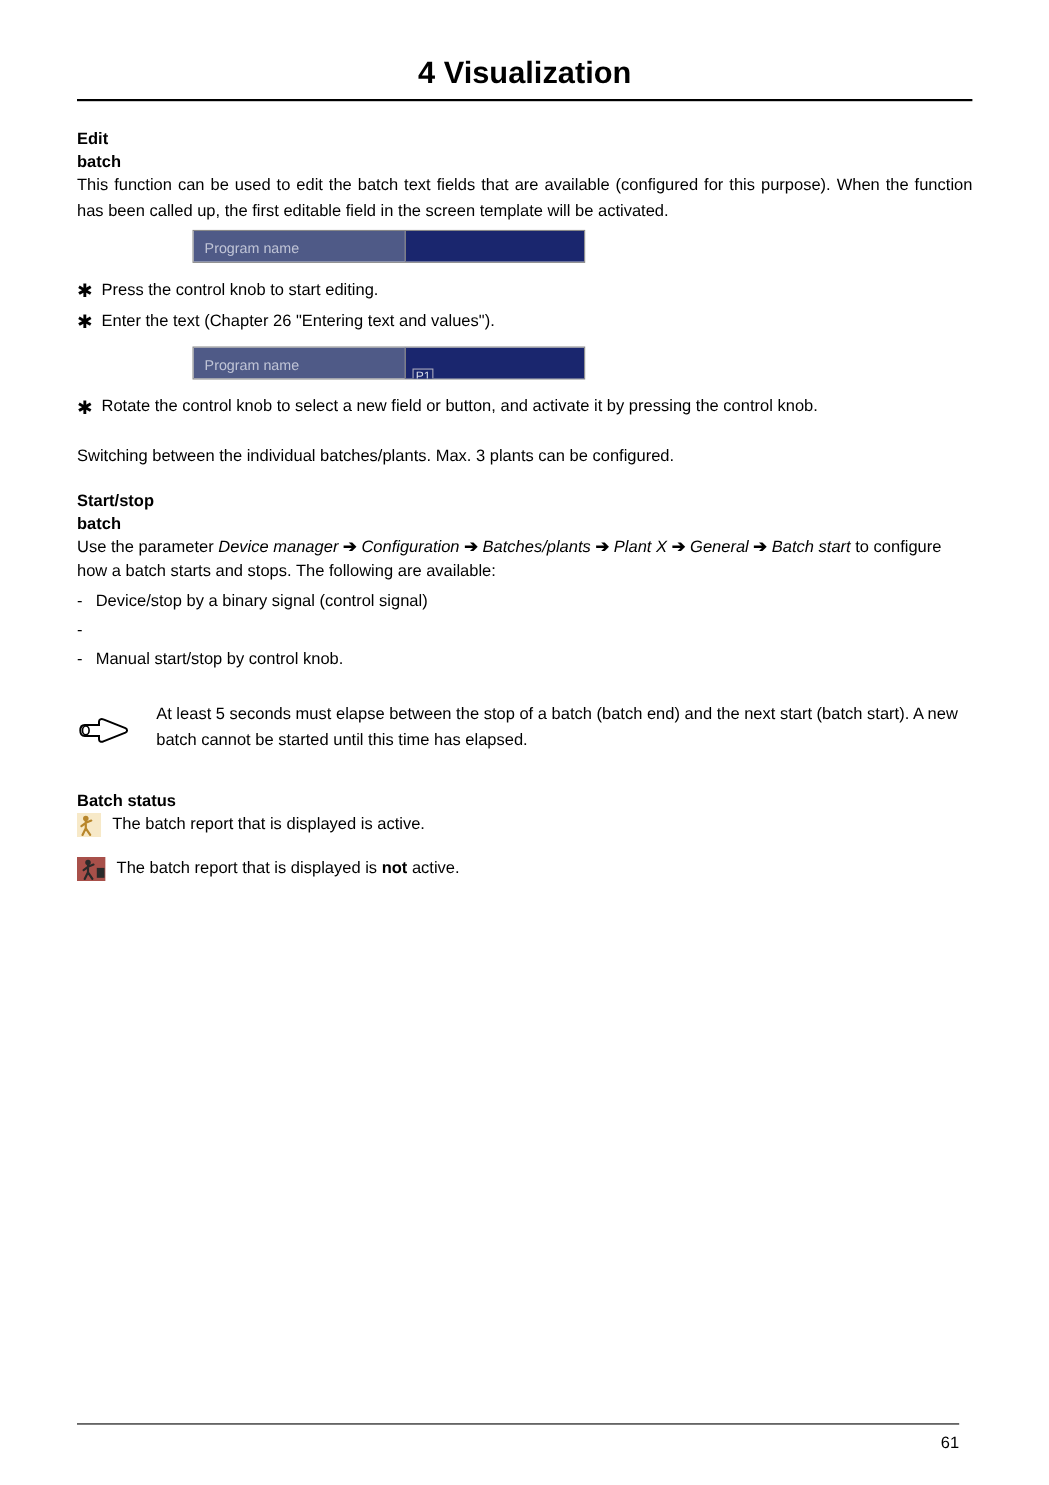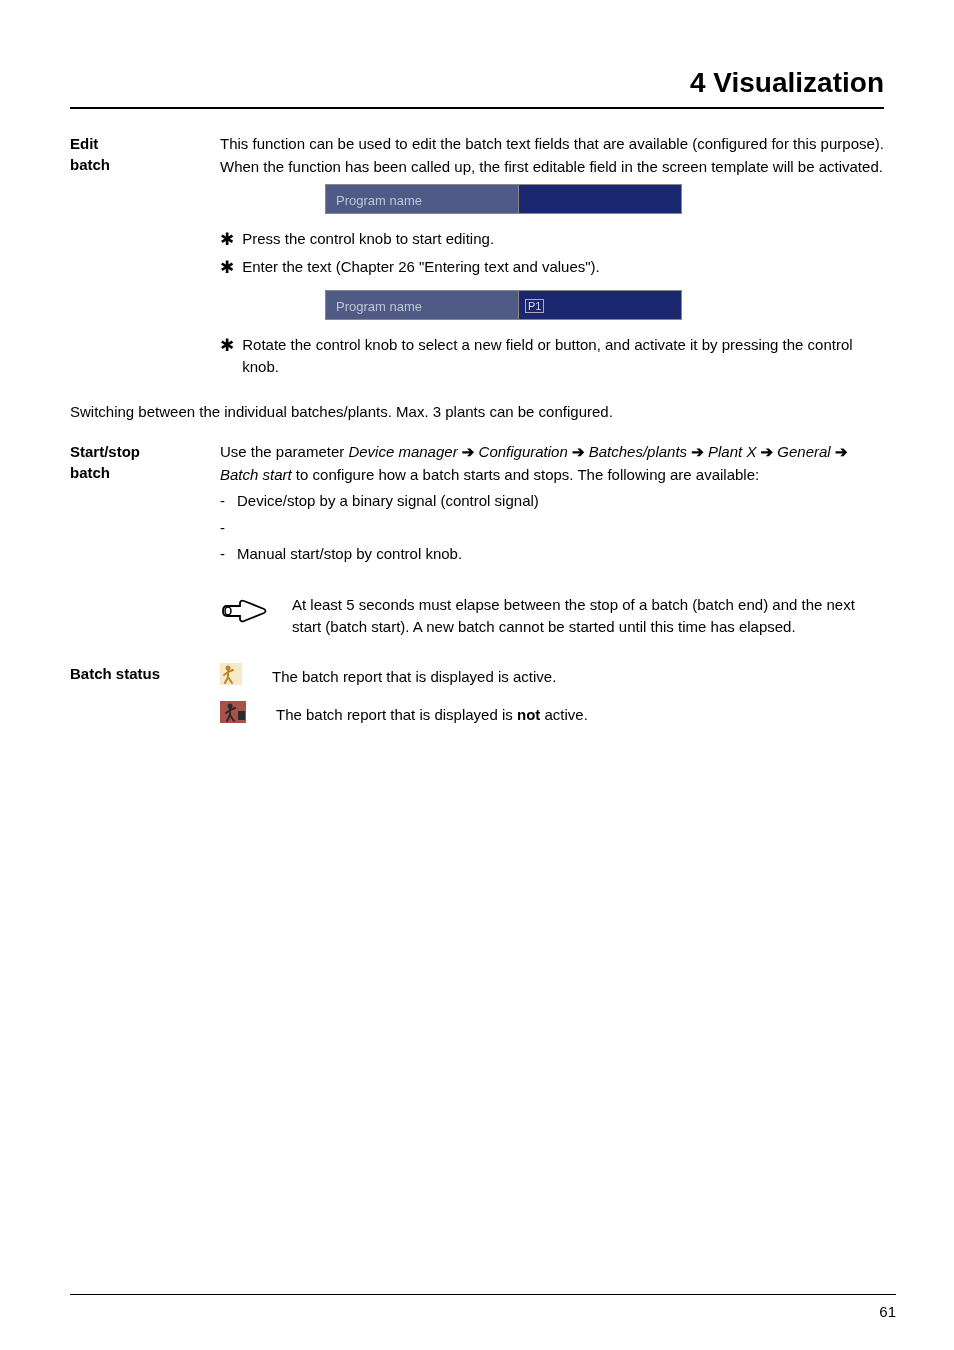--- a/index.html
+++ b/index.html
@@ -16,26 +16,26 @@
       position: relative;
     }
     .header {
       border-bottom: 2px solid #000;
       padding-bottom: 8px;
       margin-bottom: 24px;
     }
     .header-title {
       font-size: 28px;
       font-weight: bold;
-      text-align: right;
-      margin-top: 17px;
+      text-align: center;
     }
     .section {
       display: flex;
       margin-bottom: 18px;
+      flex-direction: column;
     }
     .section-label {
       width: 150px;
       font-weight: bold;
       font-size: 15px;
       line-height: 1.4;
       flex-shrink: 0;
     }
     .section-content {
       flex: 1;
@@ -61,21 +61,21 @@
     }
     .input-box {
       background: #1a266e;
       width: 163px;
       border-left: 1px solid #888;
     }
     .p1-box {
       background: #1a266e;
       color: #d8dce8;
       font-size: 12px;
-      padding: 6px 6px;
+      padding: 16px 6px;
       width: 163px;
       border-left: 1px solid #888;
     }
     .p1-highlight {
       background: #1a266e;
       color: #d8dce8;
       border: 1px solid #aab;
       padding: 0px 2px;
       font-size: 11px;
     }
@@ -95,56 +95,55 @@
       align-items: flex-start;
       margin: 4px 0;
     }
     .dash {
       margin-right: 12px;
       line-height: 1.5;
       flex-shrink: 0;
     }
     .note-block {
       display: flex;
-      align-items: flex-start;
+      align-items: flex-end;
       margin-top: 28px;
-      margin-bottom: 6px;
+      margin-bottom: 16px;
     }
     .point-icon {
       width: 48px;
       flex-shrink: 0;
       margin-right: 24px;
       margin-top: 2px;
     }
     .note-text {
       flex: 1;
       font-size: 15px;
       line-height: 1.5;
     }
     .status-line {
       display: flex;
-      align-items: center;
+      align-items: flex-start;
       margin-bottom: 10px;
-      gap: 20px;
     }
     .status-icon {
       margin-right: 10px;
       flex-shrink: 0;
     }
     .arrow {
       font-weight: bold;
     }
     .italic {
       font-style: italic;
     }
     .page-number {
       position: absolute;
       bottom: 30px;
       left: 70px;
-      right: 58px;
+      right: 82px;
       border-top: 1px solid #000;
       padding-top: 8px;
       text-align: right;
       font-size: 15px;
     }
   </style>
 </head>
 <body>
 
 <div class="header">

